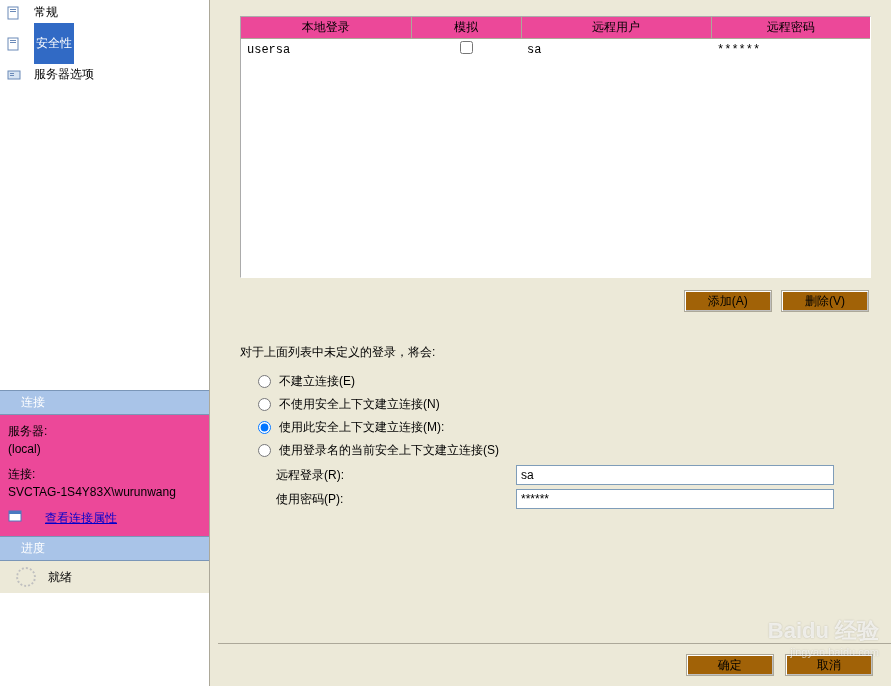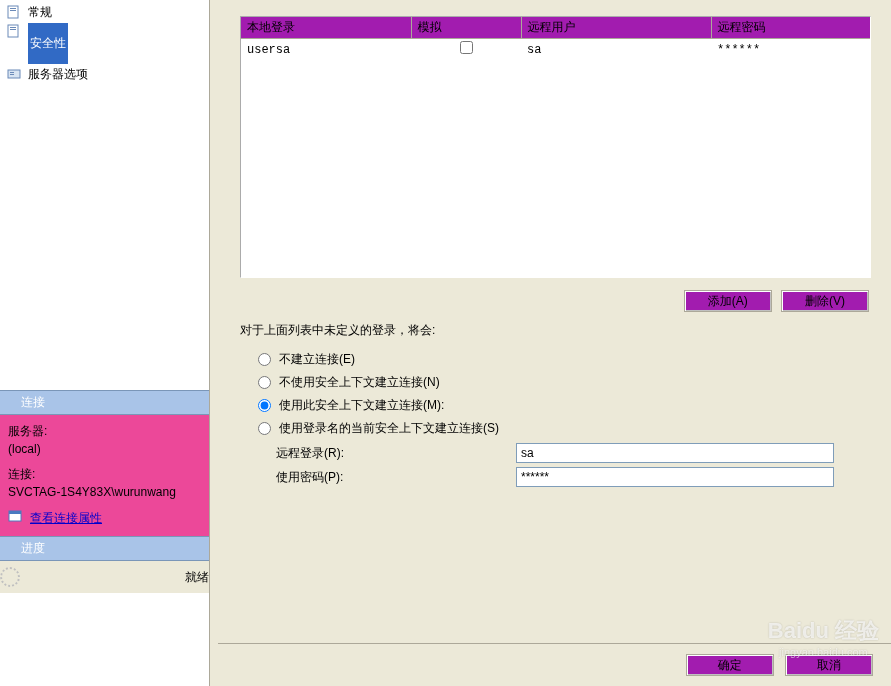--- a/index.html
+++ b/index.html
@@ -21,22 +21,22 @@
   flex-direction: column;
 }
 .tree {
   flex: 0 0 auto;
   background: #fff;
   padding: 3px 4px;
   height: 390px;
 }
 .tree-item {
   display: flex;
-  align-items: flex-start;
-  gap: 6px;
+  align-items: center;
+  gap: 12px;
   padding: 1px 2px;
   cursor: default;
 }
 .tree-item.selected span.label {
   background: #316ac5;
   color: #fff;
   padding: 12px 2px;
 }
 .tree-icon { width: 16px; height: 16px; display: inline-flex; align-items: center; justify-content: center; }
 .section-header {
@@ -49,72 +49,72 @@
   border-bottom: 1px solid #7a96b8;
 }
 .section-body {
   background: #ec4899;
   padding: 8px 8px;
   font-size: 12px;
 }
 .section-body .lbl { margin-bottom: 2px; }
 .section-body .val { margin-bottom: 10px; margin-left: 0; }
 .link { color: #0000cc; text-decoration: underline; cursor: pointer; }
-.progress-row { display: flex; align-items: center; gap: 12px; padding: 6px 0; background:#ece9d8;justify-content:space-between;}
+.progress-row { display: flex; align-items: center; gap: 12px; padding: 6px 16px; background:#ece9d8;}
 .spinner {
   width: 20px; height: 20px; border: 2px dotted #c0c0c0; border-radius: 50%;
 }
 .main {
   flex: 1;
   background: #ece9d8;
   padding: 0;
   position: relative;
 }
 .main-inner { padding: 16px 20px 0 30px; }
 .intro { margin-bottom: 8px; }
 .grid-wrap {
   border: 1px inset #fff;
   background: #fff;
   height: 262px;
   overflow: hidden;
 }
 table.grid { width: 100%; border-collapse: collapse; table-layout: fixed; }
 table.grid th {
-  background: #a21caf;
+  background: #ec4899;
   border: 1px solid #aca899;
   border-top: none;
   font-weight: normal;
-  text-align: left;
+  text-align: center;
   padding: 2px 6px;
   font-size: 12px;
 }
 table.grid th:first-child { border-left: none; }
 table.grid th:last-child { border-right: none; }
 table.grid td {
   padding: 2px 6px;
   font-family: Consolas, "Courier New", monospace;
   font-size: 12px;
   text-align: left;
   vertical-align: middle;
   height: 18px;
 }
 table.grid td.chk { text-align: center; }
 .btn {
-  background: #a21caf;
+  background: #a16207;
   border: 1px solid #aca899;
   box-shadow: inset 1px 1px 0 #fff, inset -1px -1px 0 #c0c0c0;
   padding: 2px 0;
   width: 88px;
   height: 22px;
   font-size: 12px;
   cursor: pointer;
 }
 .btn-row { text-align: right; margin: 12px 2px 0 0; }
 .btn-row .btn { margin-left: 6px; }
-.sub-label { margin: 10px 0 12px 0; }
+.sub-label { margin: 32px 0 12px 0; }
 .radios { margin-left: 18px; }
 .radios label { display: flex; align-items: center; gap: 8px; margin: 6px 0; cursor: pointer; }
 .radios input[type=radio] { margin: 0; }
 .cred-row { display: flex; align-items: center; margin: 4px 0 4px 36px; }
 .cred-row .cl { width: 240px; }
 .cred-row input[type=text], .cred-row input[type=password] {
   width: 318px; height: 20px;
   border: 1px solid #7f9db9;
   padding: 0 4px;
   font-size: 12px;
@@ -131,23 +131,23 @@
 .watermark {
   position: absolute;
   right: 12px; bottom: 28px;
   color: rgba(255,255,255,0.7);
   font-size: 22px;
   font-weight: bold;
   pointer-events: none;
   text-shadow: 0 0 2px rgba(0,0,0,0.2);
 }
 .watermark .sub {
-  display: block; font-size: 11px; color: rgba(255,255,255,0.6); font-weight: normal; text-align: center;
-}
-.view-link { display:flex; align-items:center; gap:6px; margin-top:4px;}
+  display: block; font-size: 11px; color: rgba(255,255,255,0.6); font-weight: normal; text-align: right;
+}
+.view-link { display:flex; align-items:center; gap:21px; margin-top:4px;}
 </style>
 </head>
 <body>
 
 <div class="container">
   <div class="sidebar">
     <div class="tree">
       <div class="tree-item">
         <span class="tree-icon">
           <svg width="14" height="14">

